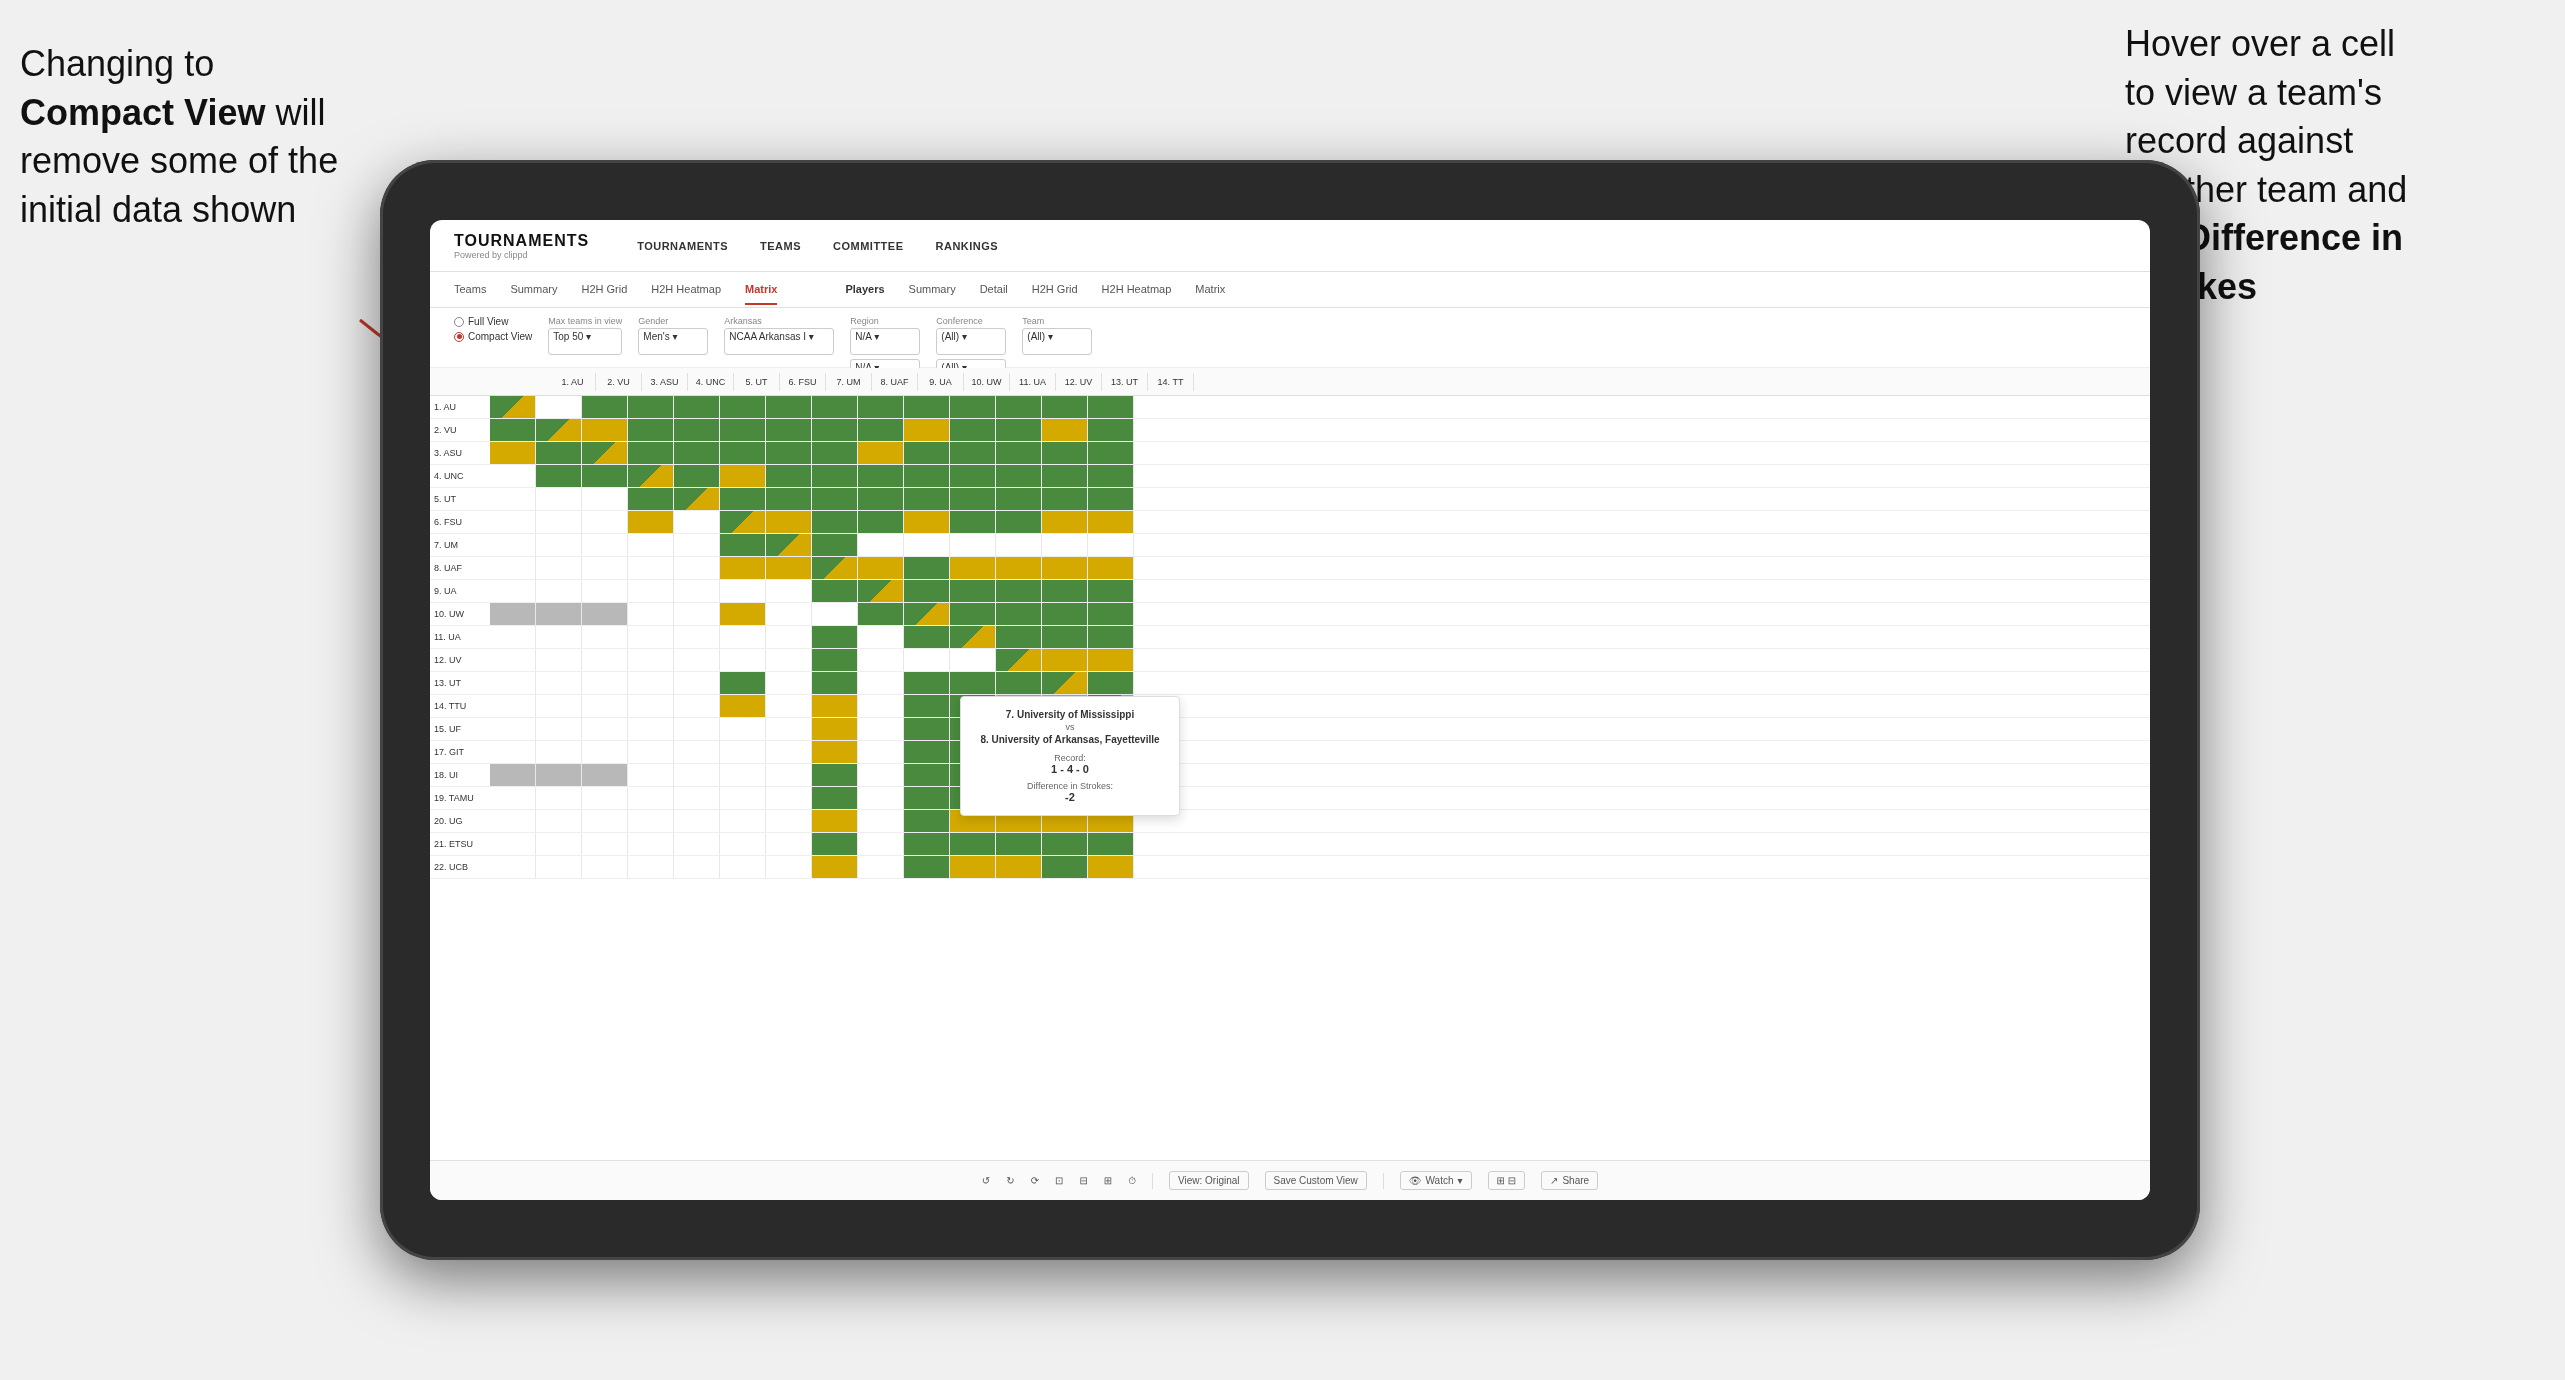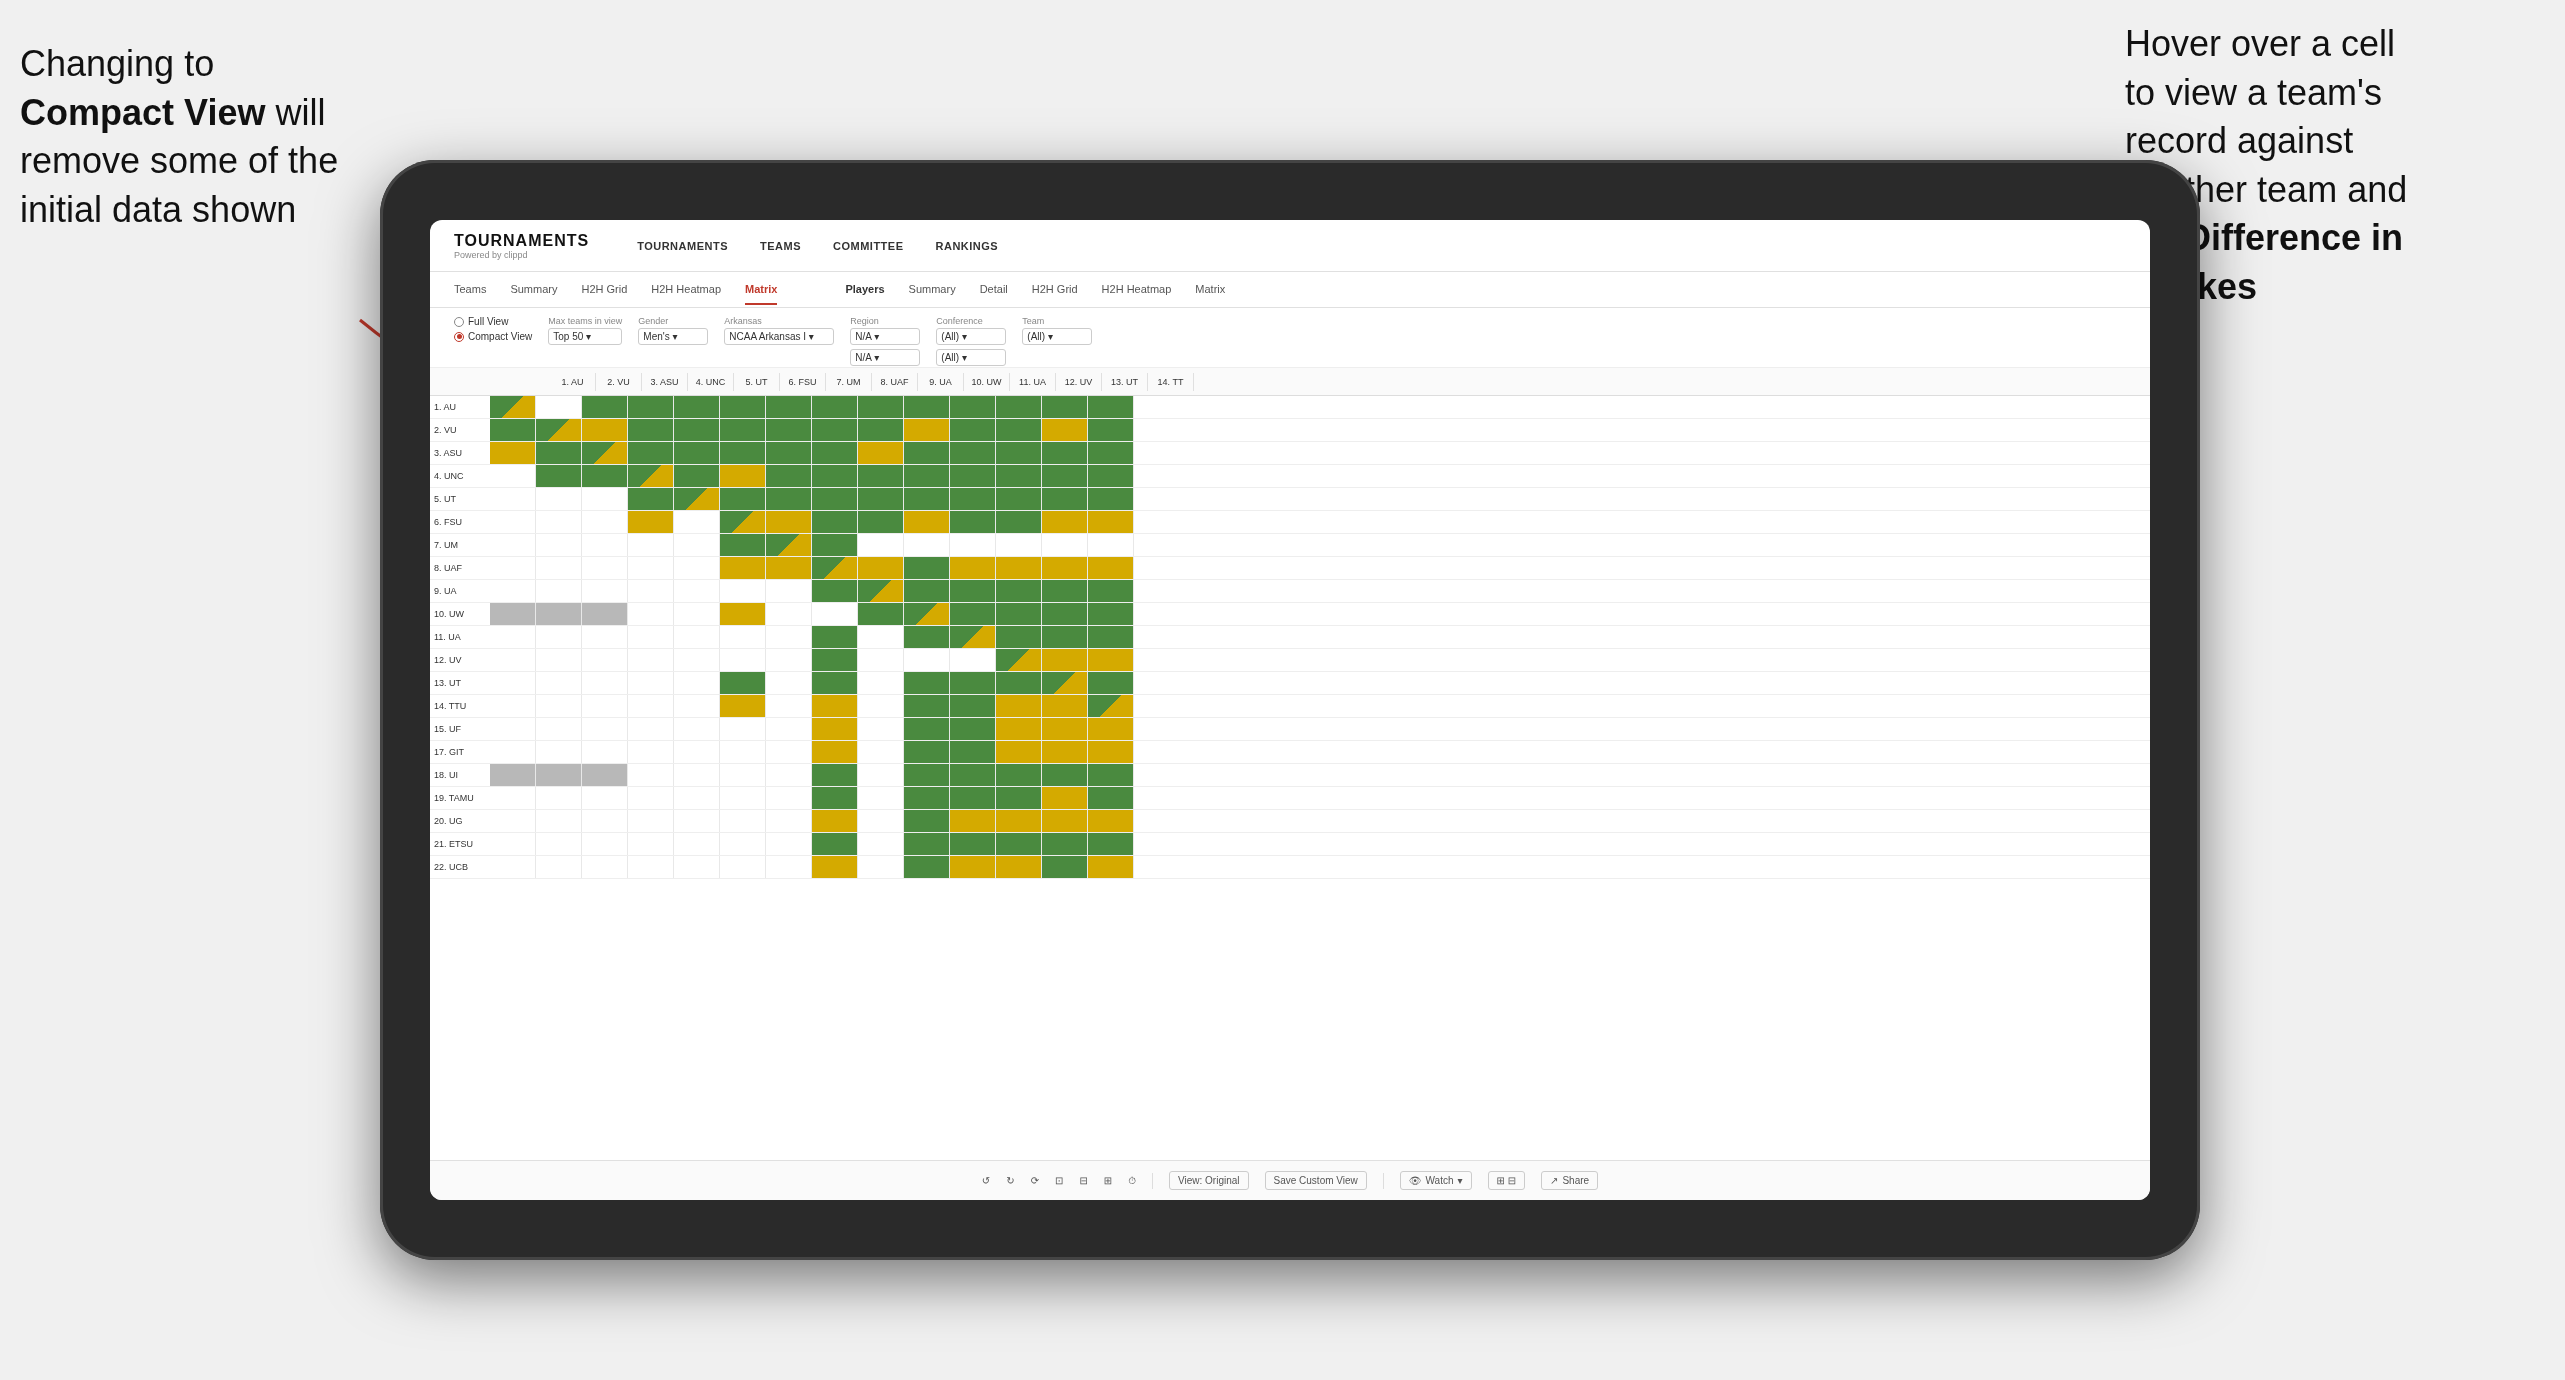--- a/index.html
+++ b/index.html
@@ -170,21 +170,21 @@
     }
     .filter-label {
       font-size: 9px;
       color: #888;
     }
     .filter-select {
       font-size: 10px;
       color: #333;
       border: 1px solid #ccc;
       border-radius: 3px;
-      padding: 2px 16px 2px 4px;
+      padding: 2px 16px 12px 4px;
       background: #fff;
       cursor: pointer;
       position: relative;
       min-width: 70px;
     }
 
     
     .matrix-area {
       flex: 1;
       overflow: hidden;
@@ -820,20 +820,29 @@
               <div class="matrix-cell" style="background: rgb(212, 170, 0);"></div>
               <div class="matrix-cell" style="background: rgb(255, 255, 255);"></div>
               <div class="matrix-cell" style="background: rgb(74, 138, 63);"></div>
               <div class="matrix-cell" style="background: rgb(212, 170, 0);"></div>
               <div class="matrix-cell" style="background: rgb(212, 170, 0);"></div>
               <div class="matrix-cell" style="background: rgb(74, 138, 63);"></div>
               <div class="matrix-cell" style="background: rgb(212, 170, 0);"></div>
             </div>
           </div>
 
+        <div class="tooltip-popup">
+          <div class="tooltip-title">7. University of Mississippi</div>
+          <div class="tooltip-vs">vs</div>
+          <div class="tooltip-title">8. University of Arkansas, Fayetteville</div>
+          <div class="tooltip-record-label">Record:</div>
+          <div class="tooltip-record-value">1 - 4 - 0</div>
+          <div class="tooltip-diff-label">Difference in Strokes:</div>
+          <div class="tooltip-diff-value">-2</div>
+        </div>
       </div>
     </div>
 
     <div class="bottom-toolbar">
       <span class="toolbar-btn">↺</span>
       <span class="toolbar-btn">↻</span>
       <span class="toolbar-btn">⟳</span>
       <span class="toolbar-btn">⊡</span>
       <span class="toolbar-btn">⊟</span>
       <span class="toolbar-btn">⊞</span>

